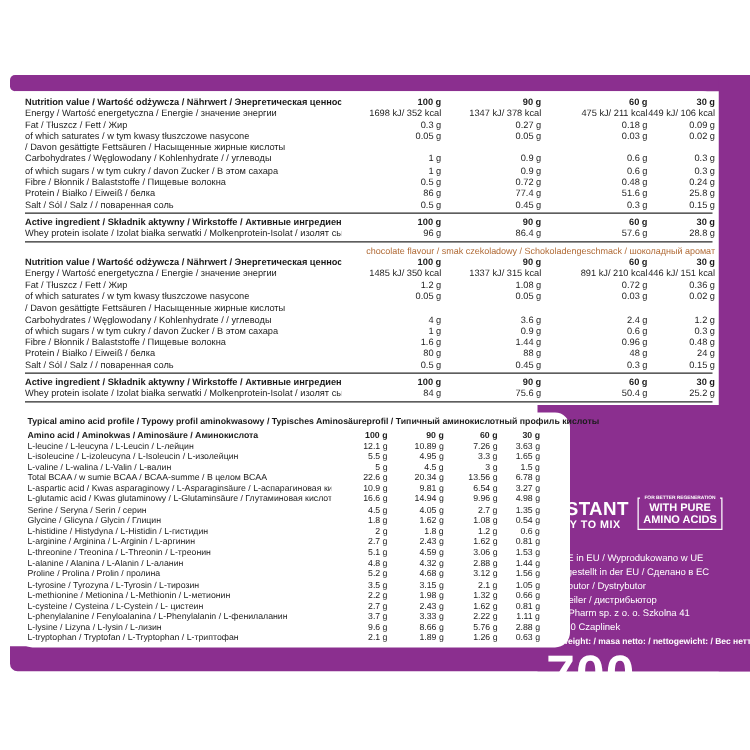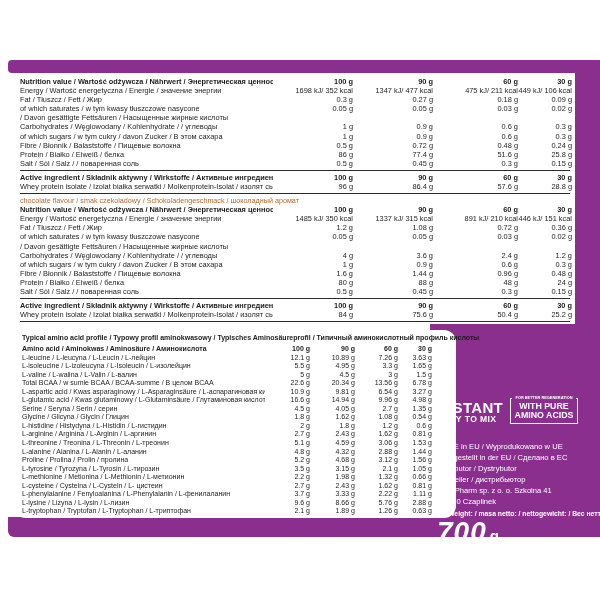--- a/index.html
+++ b/index.html
@@ -19,40 +19,40 @@
   #panel-amino{left:14px;top:330px;width:442px;height:188px;background:#fff;
            border-radius:12px;padding:2px 0 0 8px;box-sizing:border-box;}
 
   
   .row{display:grid;grid-template-columns:1fr 80px 80px 85px 54px;
        font-size:7.4px;line-height:9.1px;white-space:nowrap;overflow:hidden;}
   .row .lbl{overflow:hidden;text-overflow:clip;}
   .row .val{text-align:right;}
   .row.hdr{font-weight:bold;}
   .rule{border-top:1px solid #2a2a2a;margin:2px 2px 2px 0;height:0;}
-  .choc{font-size:7.2px;line-height:9px;color:#b06a35;margin-top:0;white-space:nowrap;}
+  .choc{font-size:7.2px;line-height:9px;color:#b06a35;margin-top:0;white-space:nowrap;text-align:right;}
 
   #amino-rows .row{grid-template-columns:1fr 45px 45px 43px 34px;
        font-size:7px;line-height:8.55px;padding-right:24px;}
   #amino-tab{font-size:7px;font-weight:bold;text-align:center;line-height:10px;
        margin:1px 10px 2px 0;white-space:nowrap;}
 
   
   #side{left:430px;top:324px;width:170px;height:230px;color:#fff;}
   #instant{left:7px;top:76px;width:72px;text-align:left;}
   #instant-line1{font-size:15px;font-weight:bold;letter-spacing:0.3px;line-height:15px;}
   #instant-line2{font-size:8.6px;font-weight:bold;letter-spacing:0.4px;line-height:9px;}
   #bracket-badge{left:80px;top:74px;width:64px;border:1.5px solid #fff;padding:2.5px 1px 2px 1px;text-align:center;}
   #badge-top{position:absolute;top:-4px;left:1px;right:1px;background:#8b2f8f;
              font-size:3.9px;line-height:5px;font-weight:bold;white-space:nowrap;}
   .badge-line{font-size:8.8px;font-weight:bold;line-height:9.6px;white-space:nowrap;}
   #made-block{left:7px;top:118px;width:165px;font-size:7.6px;line-height:10.9px;white-space:nowrap;}
   #net-weight{left:7px;top:186px;font-size:6.8px;font-weight:bold;white-space:nowrap;}
   #weight{left:7px;top:192px;font-weight:bold;white-space:nowrap;}
-  #weight .num{font-size:28px;letter-spacing:1px;font-style:italic;}
+  #weight .num{font-size:41px;letter-spacing:1px;}
   #weight .unit{font-size:15px;margin-left:3px;}
 </style>
 </head>
 <body>
 
 <div class="abs purple" id="top-band"></div>
 <div class="abs purple" id="right-strip"></div>
 <div class="abs purple" id="lower-block"></div>
 <div class="abs purple" id="bottom-band"></div>
 
@@ -61,21 +61,21 @@
       <div class="row hdr">
         <span class="lbl">Nutrition value / Wartość odżywcza / Nährwert / Энергетическая ценность</span>
         <span class="val">100 g</span>
         <span class="val">90 g</span>
         <span class="val">60 g</span>
         <span class="val">30 g</span>
       </div>
       <div class="row">
         <span class="lbl">Energy / Wartość energetyczna / Energie / значение энергии</span>
         <span class="val">1698 kJ/ 352 kcal</span>
-        <span class="val">1347 kJ/ 477 kcal</span>
+        <span class="val">1347 kJ/ 378 kcal</span>
         <span class="val">475 kJ/ 211 kcal</span>
         <span class="val">449 kJ/ 106 kcal</span>
       </div>
       <div class="row">
         <span class="lbl">Fat / Tłuszcz / Fett / Жир</span>
         <span class="val">0.3 g</span>
         <span class="val">0.27 g</span>
         <span class="val">0.18 g</span>
         <span class="val">0.09 g</span>
       </div>

